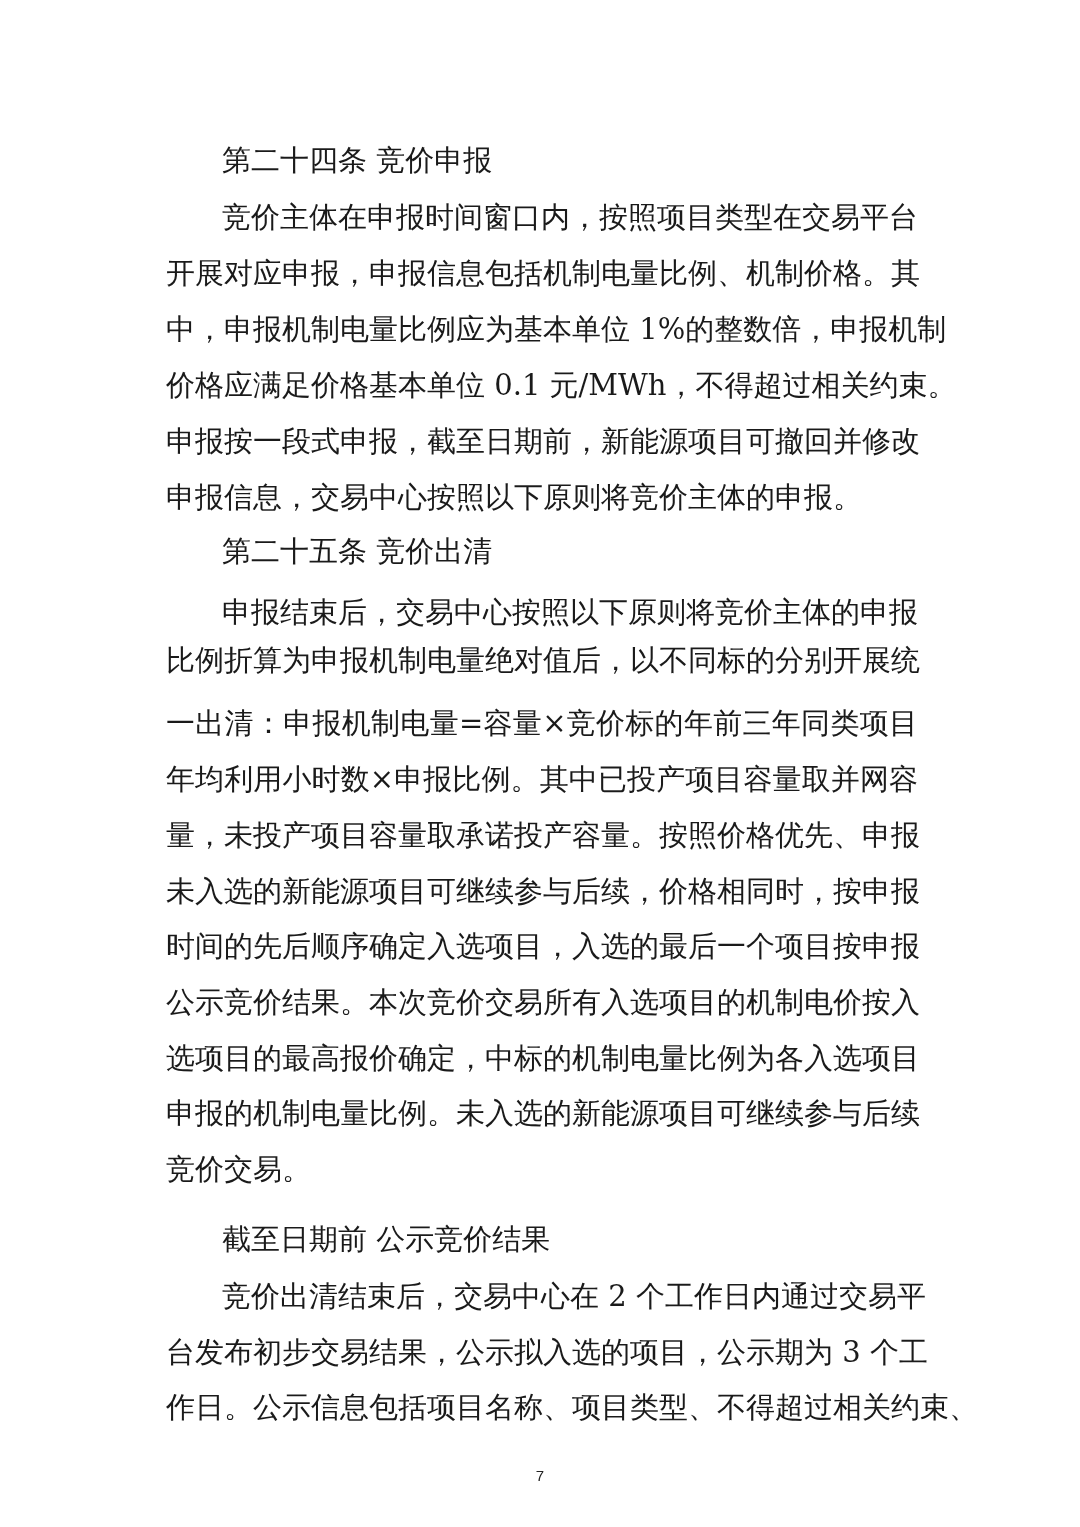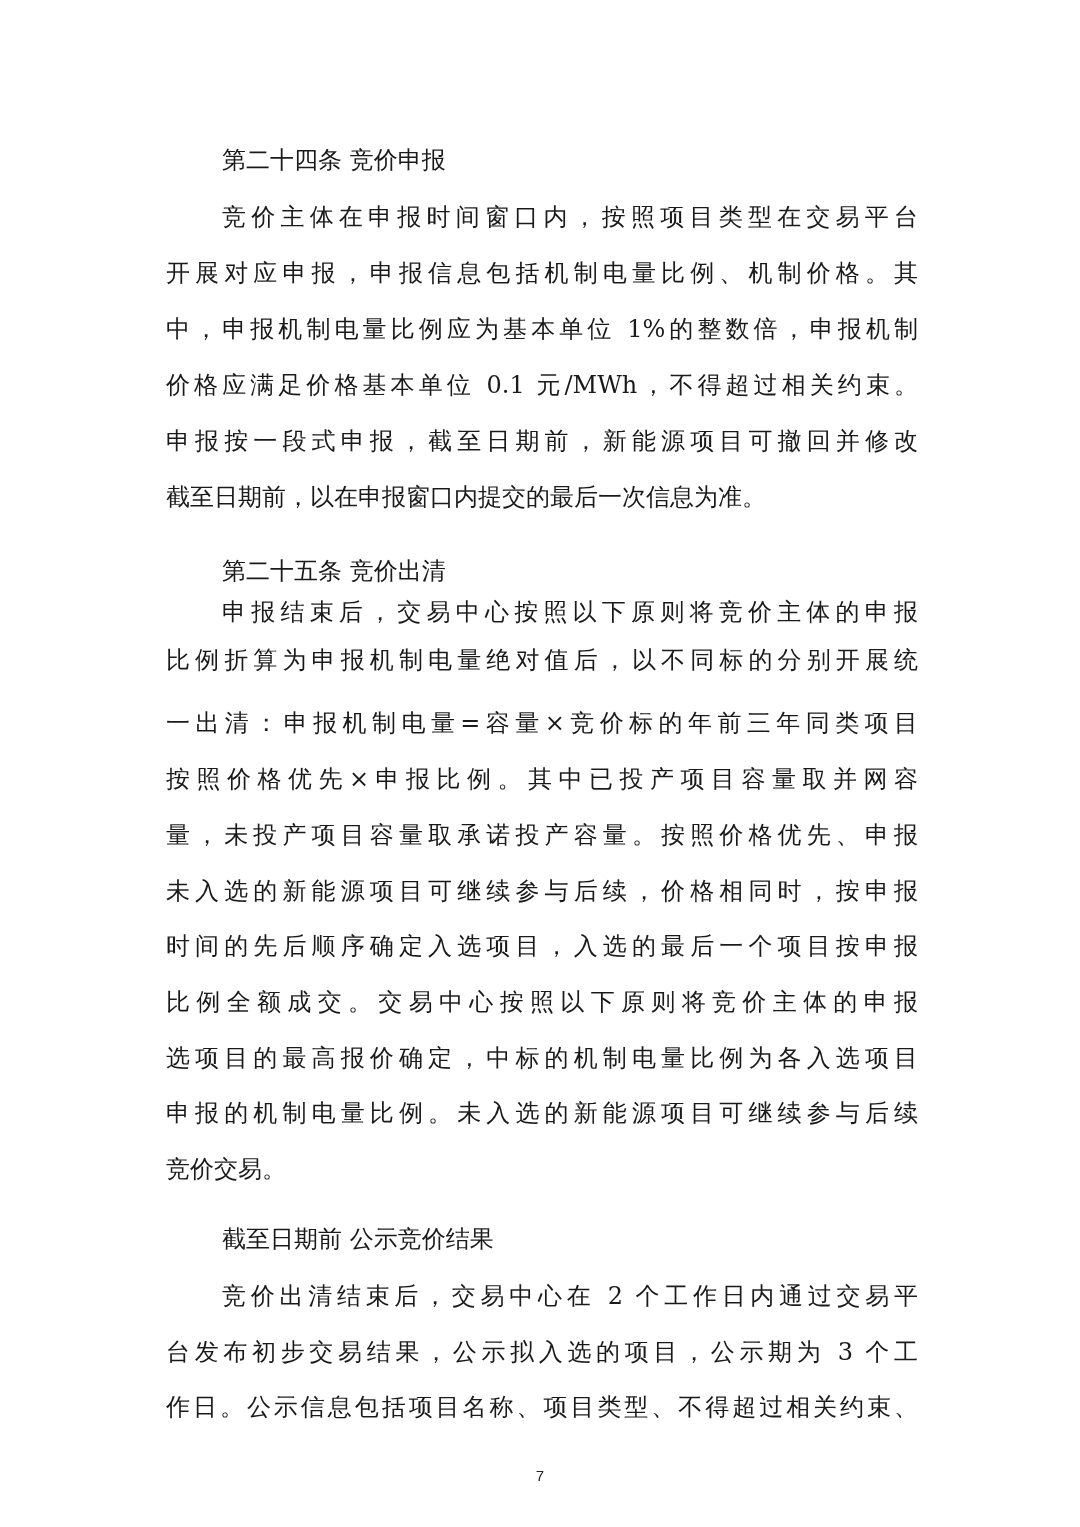--- a/index.html
+++ b/index.html
@@ -18,21 +18,21 @@
   .page {
     position: absolute;
     left: 166px;
     top: 0;
     width: 752px;
   }
   .line {
     position: absolute;
     left: 0;
     width: 752px;
-    font-size: 24px;
+    font-size: 29px;
     line-height: 40px;
     height: 40px;
     white-space: nowrap;
     text-align: justify;
     text-align-last: justify;
     letter-spacing: 0;
   }
   .line.last {
     text-align-last: left;
   }
@@ -59,31 +59,31 @@
 <body>
 
 <div class="page">
 
   <div class="line indent heading" style="top:140px">第二十四条 竞价申报</div>
   <div class="line indent" style="top:197px">竞价主体在申报时间窗口内，按照项目类型在交易平台</div>
   <div class="line" style="top:253px">开展对应申报，申报信息包括机制电量比例、机制价格。其</div>
   <div class="line" style="top:309px">中，申报机制电量比例应为基本单位 1%的整数倍，申报机制</div>
   <div class="line" style="top:365px">价格应满足价格基本单位 0.1 元/MWh，不得超过相关约束。</div>
   <div class="line" style="top:421px">申报按一段式申报，截至日期前，新能源项目可撤回并修改</div>
-  <div class="line last" style="top:477px">截至日期前，以在申报窗口内提交的最后一次信息为准。</div>
+  <div class="line last" style="top:477px">申报信息，交易中心按照以下原则将竞价主体的申报。</div>
 
-  <div class="line indent heading" style="top:551px">第二十五条 竞价出清</div>
+  <div class="line indent heading" style="top:531px">第二十五条 竞价出清</div>
   <div class="line indent" style="top:592px">申报结束后，交易中心按照以下原则将竞价主体的申报</div>
   <div class="line" style="top:640px">比例折算为申报机制电量绝对值后，以不同标的分别开展统</div>
   <div class="line" style="top:703px">一出清：申报机制电量=容量×竞价标的年前三年同类项目</div>
-  <div class="line" style="top:759px">按照价格优先×申报比例。其中已投产项目容量取并网容</div>
+  <div class="line" style="top:759px">年均利用小时数×申报比例。其中已投产项目容量取并网容</div>
   <div class="line" style="top:815px">量，未投产项目容量取承诺投产容量。按照价格优先、申报</div>
   <div class="line" style="top:871px">未入选的新能源项目可继续参与后续，价格相同时，按申报</div>
   <div class="line" style="top:926px">时间的先后顺序确定入选项目，入选的最后一个项目按申报</div>
-  <div class="line" style="top:982px">比例全额成交。交易中心按照以下原则将竞价主体的申报</div>
+  <div class="line" style="top:982px">公示竞价结果。本次竞价交易所有入选项目的机制电价按入</div>
   <div class="line" style="top:1038px">选项目的最高报价确定，中标的机制电量比例为各入选项目</div>
   <div class="line" style="top:1093px">申报的机制电量比例。未入选的新能源项目可继续参与后续</div>
   <div class="line last" style="top:1149px">竞价交易。</div>
 
   <div class="line indent heading" style="top:1219px">截至日期前 公示竞价结果</div>
   <div class="line indent" style="top:1276px">竞价出清结束后，交易中心在 2 个工作日内通过交易平</div>
   <div class="line" style="top:1332px">台发布初步交易结果，公示拟入选的项目，公示期为 3 个工</div>
   <div class="line" style="top:1387px">作日。公示信息包括项目名称、项目类型、不得超过相关约束、</div>
 
 </div>

